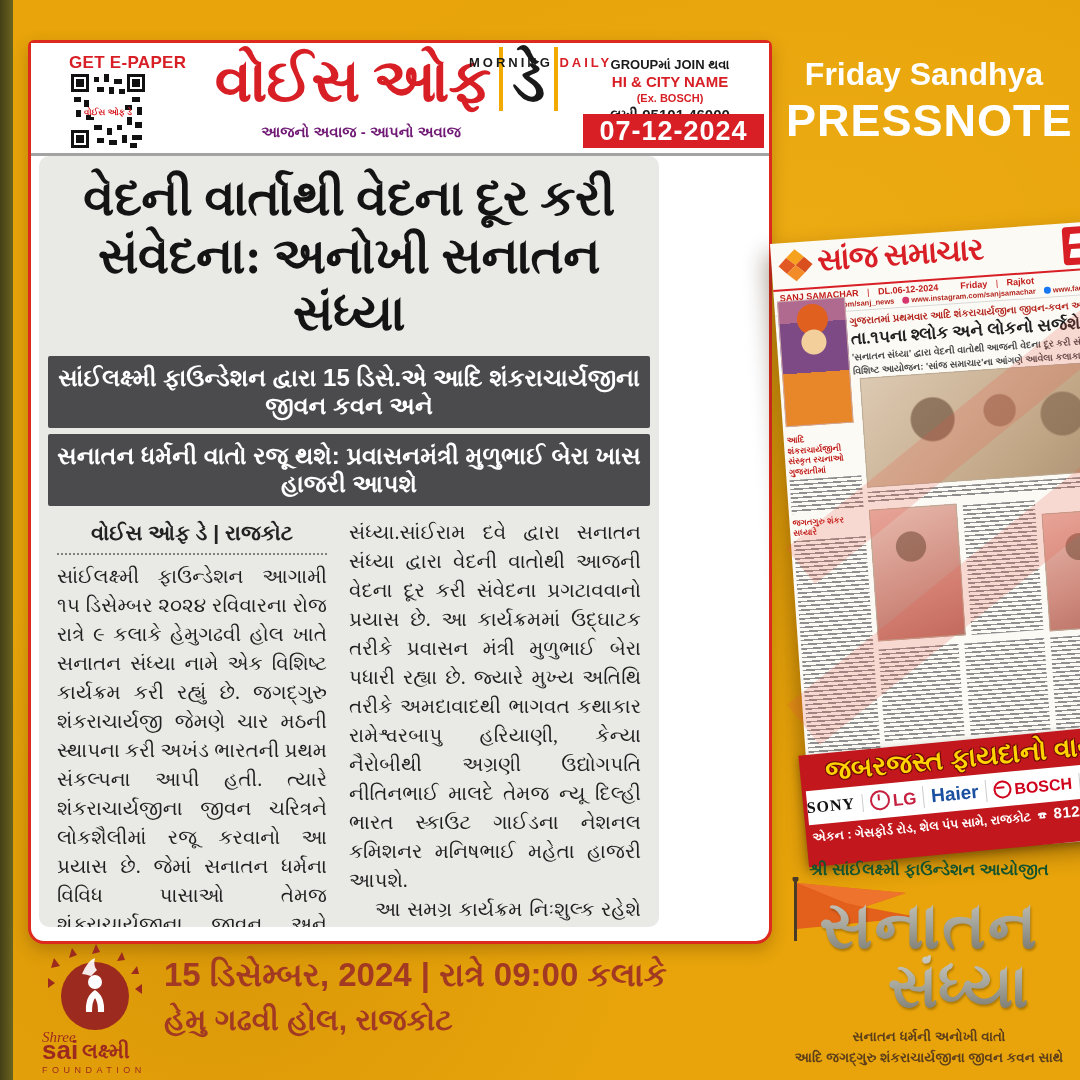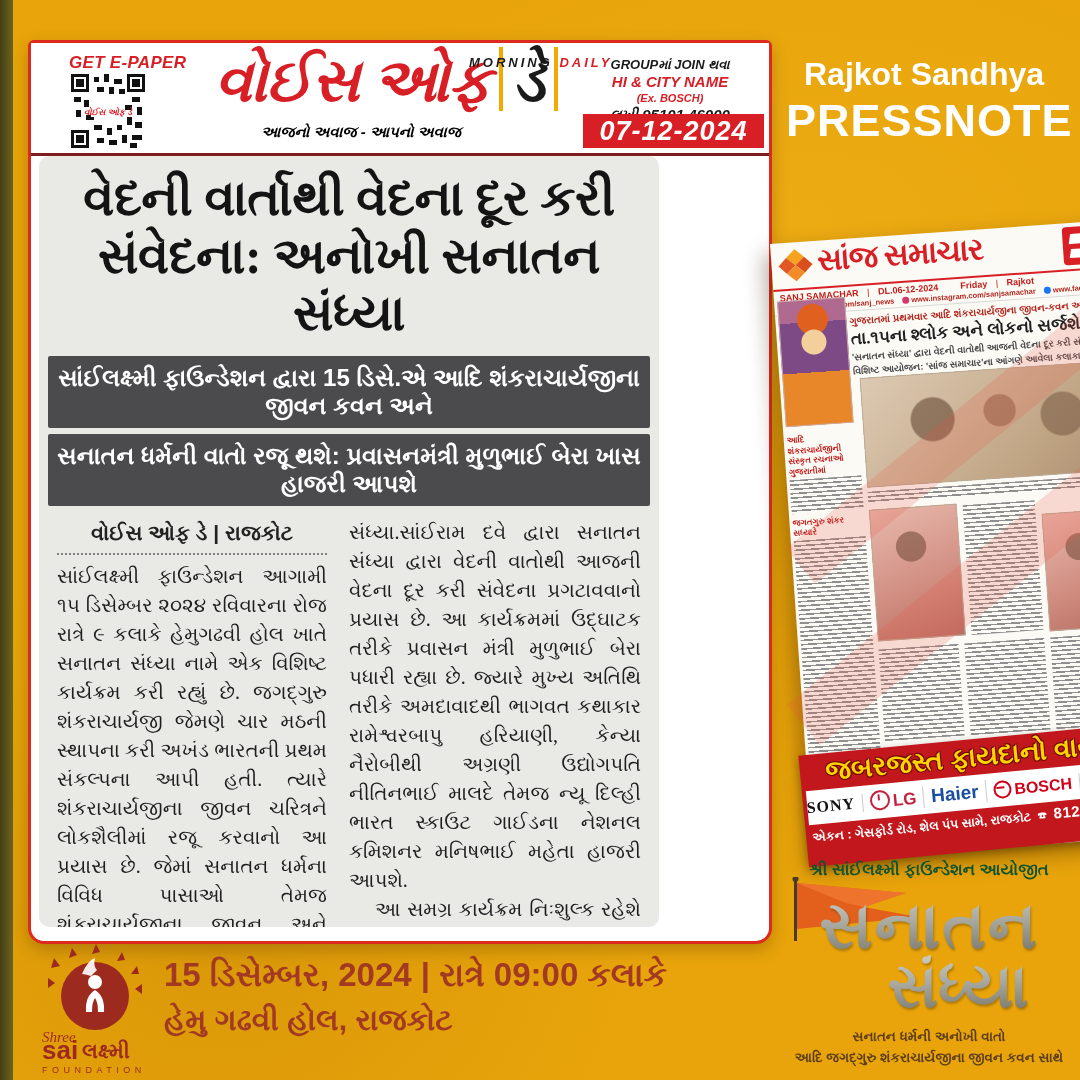--- a/index.html
+++ b/index.html
@@ -10,28 +10,28 @@
       radial-gradient(900px 500px at 75% 20%, rgba(255,200,60,.18), transparent 60%),
       radial-gradient(700px 600px at 20% 85%, rgba(150,95,0,.18), transparent 60%),
       #E8A40A;
   }
   .edge-strip{position:absolute;left:0;top:0;width:13px;height:1080px;
     background:linear-gradient(90deg,#443f16,#6b641f);}
   
   .card{position:absolute;left:28px;top:40px;width:738px;height:898px;background:#fff;
     border:3px solid #DD2A1F;border-radius:6px 6px 16px 16px;
     box-shadow:0 6px 16px rgba(80,50,0,.30);}
-  .vh{position:relative;height:110px;border-bottom:3px solid #7f1d1d;background:#fff;font-style:italic;}
+  .vh{position:relative;height:110px;border-bottom:3px solid #a3a3a3;background:#fff;}
   .get-epaper{position:absolute;left:38px;top:10px;color:#D81F26;font-weight:800;font-size:17px;letter-spacing:.3px;}
   .qr{position:absolute;left:40px;top:31px;width:74px;height:74px;}
   .masthead{position:absolute;left:150px;top:4px;width:420px;text-align:center;white-space:nowrap;}
   .masthead .guj{font-size:60px;font-weight:900;color:#D81F26;font-family:"Liberation Serif",serif;letter-spacing:-1px;}
   .masthead .ybar{display:inline-block;width:4px;height:64px;background:#F2A900;margin:0 9px;vertical-align:-10px;}
   .masthead .de{font-size:60px;font-weight:900;color:#1a1a1a;font-family:"Liberation Serif",serif;}
-  .mast-tagline{position:absolute;left:150px;top:80px;width:360px;text-align:center;font-size:15px;font-weight:700;color:#000000;}
+  .mast-tagline{position:absolute;left:150px;top:80px;width:360px;text-align:center;font-size:15px;font-weight:700;color:#701a75;}
   .morning{position:absolute;left:438px;top:12px;font-size:13px;font-weight:800;letter-spacing:3px;color:#1a1a1a;}
   .morning .red{color:#D81F26;}
   .joinbox{position:absolute;left:545px;top:14px;width:188px;text-align:center;line-height:1.25;}
   .joinbox .l1{font-size:13px;font-weight:800;color:#1a1a1a;}
   .joinbox .l2{font-size:15px;font-weight:800;color:#D81F26;}
   .joinbox .l3{font-size:11px;font-weight:800;color:#D81F26;}
   .joinbox .l4{font-size:15px;font-weight:800;color:#1a1a1a;}
   .joinbox .l5{font-size:12px;font-weight:800;color:#1a1a1a;}
   .datebox{position:absolute;left:552px;top:71px;width:181px;height:34px;background:#D81F26;color:#fff;
     font-size:27px;font-weight:800;text-align:center;line-height:34px;letter-spacing:1px;}
@@ -125,21 +125,21 @@
   .stone.l1{font-size:66px;letter-spacing:2px;}
   .stone.l2{font-size:62px;margin-left:58px;margin-top:-4px;}
   .ev-tag{margin-top:10px;font-size:13.5px;font-weight:800;color:#5D3E1A;line-height:1.55;}
 </style>
 </head>
 <body>
 
 <div class="edge-strip"></div>
 
 <div class="pressnote">
-  <div class="l1">Rajkot Sandhya</div>
+  <div class="l1">Friday Sandhya</div>
   <div class="l2">PRESSNOTE</div>
 </div>
 
 <div class="card">
   <div class="vh">
     <div class="get-epaper">GET E-PAPER</div>
     <svg class="qr" viewBox="0 0 29 29" shape-rendering="crispEdges">
       <rect width="29" height="29" fill="#fff"></rect>
       <g fill="#111">
         <rect x="0" y="0" width="7" height="7"></rect>

